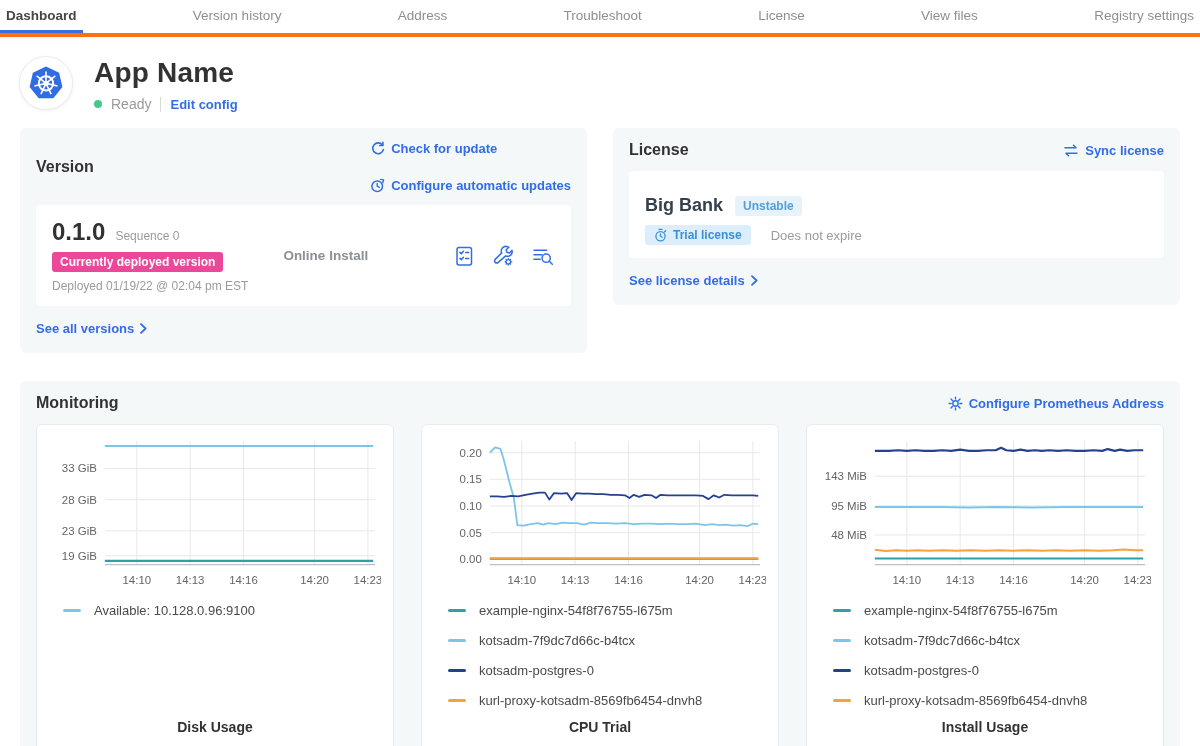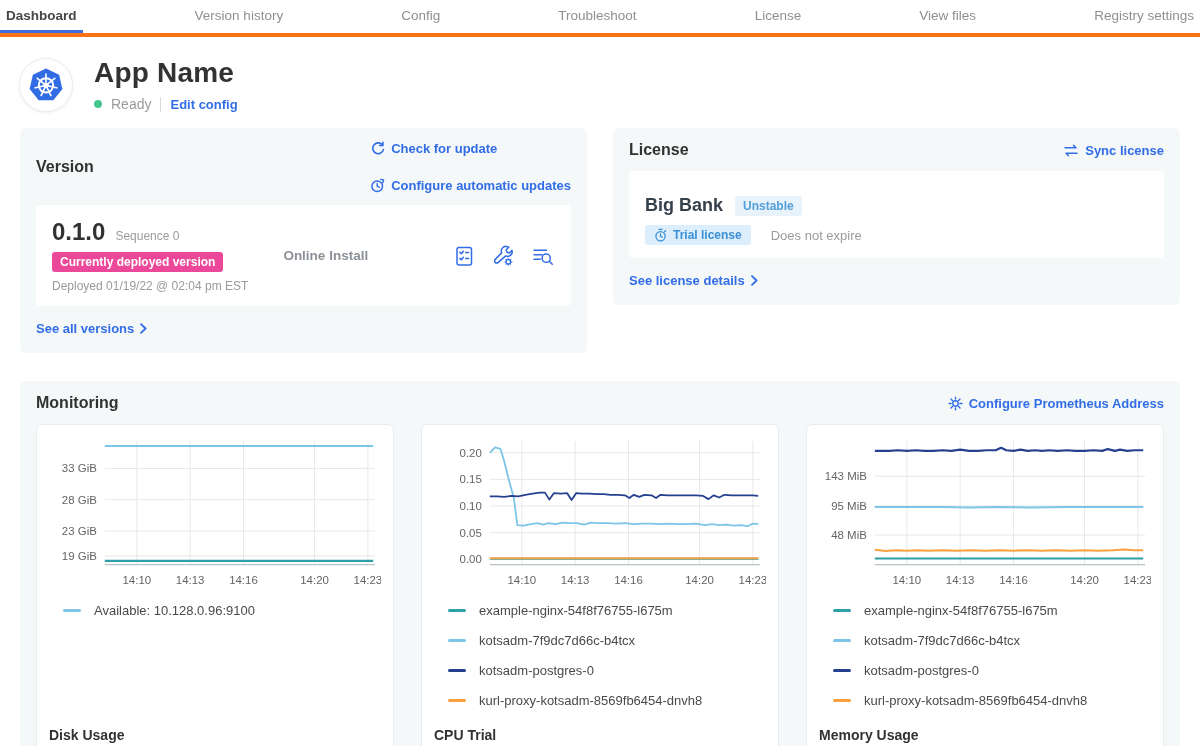--- a/index.html
+++ b/index.html
@@ -8,21 +8,21 @@
     width:1200px; height:746px; overflow:hidden;
     background:#ffffff; color:#323232;
     font-family:"Liberation Sans", sans-serif;
   }
   
   .topnav { height:37px; border-bottom:4px solid #f97316; display:flex; justify-content:space-between; gap:56px; background:#fff; }
   .tab { display:flex; align-items:center; padding:0 6px; font-size:13.5px; color:#8f8f8f; border-bottom:3px solid transparent; cursor:pointer; text-decoration:none; }
   .tab.active { color:#464646; font-weight:700; border-bottom-color:#3b6fe0; }
   
   .content { padding:14px 20px 0 20px; }
-  .app-header { display:flex; gap:22px; align-items:center; margin:6px 0 16px 0; }
+  .app-header { display:flex; gap:22px; align-items:flex-start; margin:6px 0 16px 0; }
   .logo-circle { width:52px; height:52px; border-radius:50%; background:#fff; box-shadow:0 0 0 1px #ededed, 0 1px 4px rgba(0,0,0,.10); display:flex; align-items:center; justify-content:center; flex:0 0 auto; }
   h1.app-name { margin:0; font-size:28px; font-weight:700; letter-spacing:.2px; }
   .status-row { display:flex; align-items:center; gap:9px; margin-top:7px; }
   .status-dot { width:8px; height:8px; border-radius:50%; background:#44c98c; }
   .status-text { font-size:14px; color:#9b9b9b; }
   .vdiv { width:1px; height:15px; background:#d9d9d9; }
   .link { color:#326de6; font-weight:700; font-size:13px; cursor:pointer; text-decoration:none; display:inline-flex; align-items:center; gap:6px; white-space:nowrap; }
   
   .cards-row { display:flex; gap:26px; align-items:flex-start; }
   .panel { background:#f4f8f9; border-radius:6px; padding:13px 16px 16px 16px; flex:1; min-width:0; }
@@ -51,29 +51,29 @@
   .lic-expiry { font-size:13px; color:#9b9b9b; }
   
   .monitoring { margin-top:28px; }
   .charts-row { display:flex; gap:27px; }
   .chart-card { background:#fff; border:1px solid #e7edef; border-radius:6px; flex:1; min-width:0; height:342px; padding:12px 12px 14px 12px; display:flex; flex-direction:column; }
   svg.chart { width:100%; height:auto; display:block; overflow:hidden; }
   .tick { font-size:11.5px; fill:#646464; font-family:"Liberation Sans", sans-serif; }
   .legend { margin:12px 0 0 14px; display:flex; flex-direction:column; gap:15px; }
   .legend-item { display:flex; align-items:center; gap:13px; font-size:13px; color:#4a4a4a; }
   .swatch { width:18px; height:3px; border-radius:2px; flex:0 0 auto; }
-  .chart-title { margin:auto 0 8px 0; font-weight:700; font-size:14px; color:#323232; }
+  .chart-title { margin:auto 0 16px 0; text-align:center; font-weight:700; font-size:14px; color:#323232; }
 </style>
 </head>
 <body>
 
 <nav class="topnav">
   <a class="tab active">Dashboard</a>
   <a class="tab">Version history</a>
-  <a class="tab">Config</a>
+  <a class="tab">Address</a>
   <a class="tab">Troubleshoot</a>
   <a class="tab">License</a>
   <a class="tab">View files</a>
   <a class="tab">Registry settings</a>
 </nav>
 
 <div class="content">
 
   <div class="app-header">
     <div class="logo-circle">
@@ -348,18 +348,18 @@
             </div>
             <div class="legend-item">
               <span class="swatch" style="background: rgb(37, 64, 143);"></span>
               <span>kotsadm-postgres-0</span>
             </div>
             <div class="legend-item">
               <span class="swatch" style="background: rgb(248, 161, 62);"></span>
               <span>kurl-proxy-kotsadm-8569fb6454-dnvh8</span>
             </div>
           </div>
-        <p class="chart-title">Memory Usage</p>
+        <p class="chart-title">Install Usage</p>
       </div>
     </div>
   </div>
 
 </div>
 
 </body></html>

